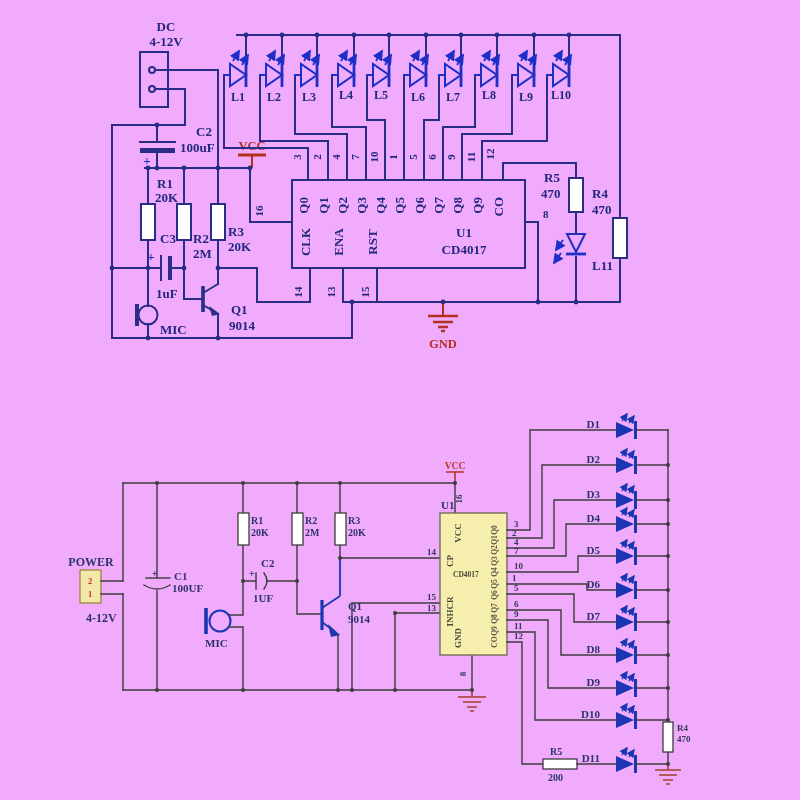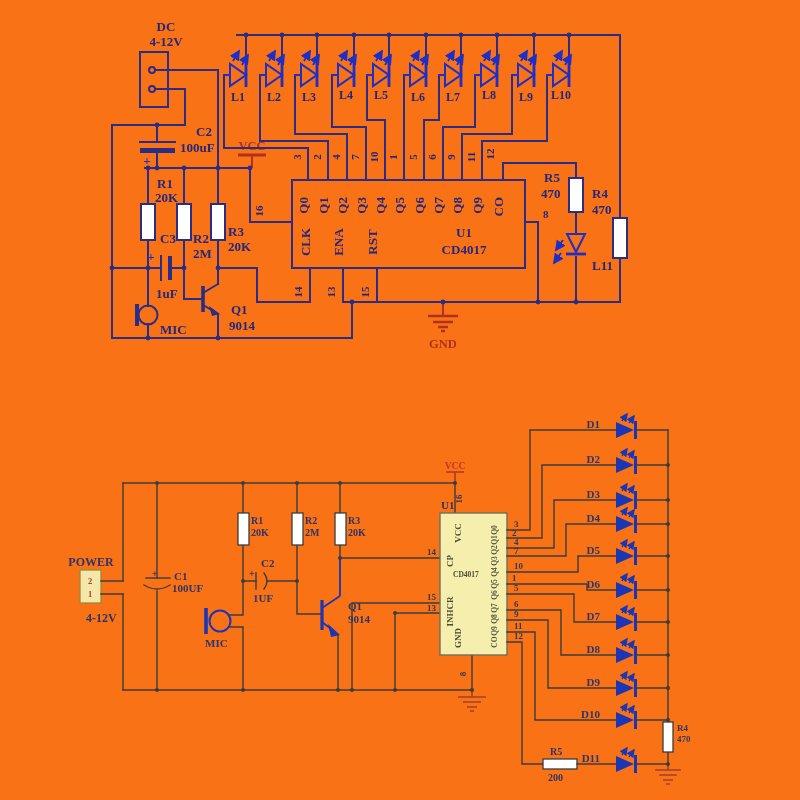--- a/index.html
+++ b/index.html
@@ -1,16 +1,16 @@
 <!DOCTYPE html>
 <html><head>
 <meta charset="utf-8">
 <style>
   html,body{margin:0;padding:0;background:#f6f6f3;}
-  #stage{width:800px;height:800px;position:relative;background:#f97316;}
+  #stage{width:800px;height:800px;position:relative;background:#f0abfc;}
   text{font-family:"Liberation Serif",serif;}
   
   .tw{stroke:#2a2d86;stroke-width:2;fill:none;stroke-linecap:square;}
   .tled{stroke:#1d2fc6;stroke-width:2;fill:none;stroke-linecap:square;}
   .tledb{stroke:#1d2fc6;stroke-width:2.8;fill:none;}
   .tarr{stroke:#1d2fc6;stroke-width:1.8;fill:none;}
   .tbody{fill:#ffffff;stroke:#2a2d86;stroke-width:2;}
   .tt{fill:#23277e;font-weight:bold;font-size:13px;}
   .tts{fill:#23277e;font-weight:bold;font-size:12px;}
   .tpn{fill:#23277e;font-weight:bold;font-size:11px;}

